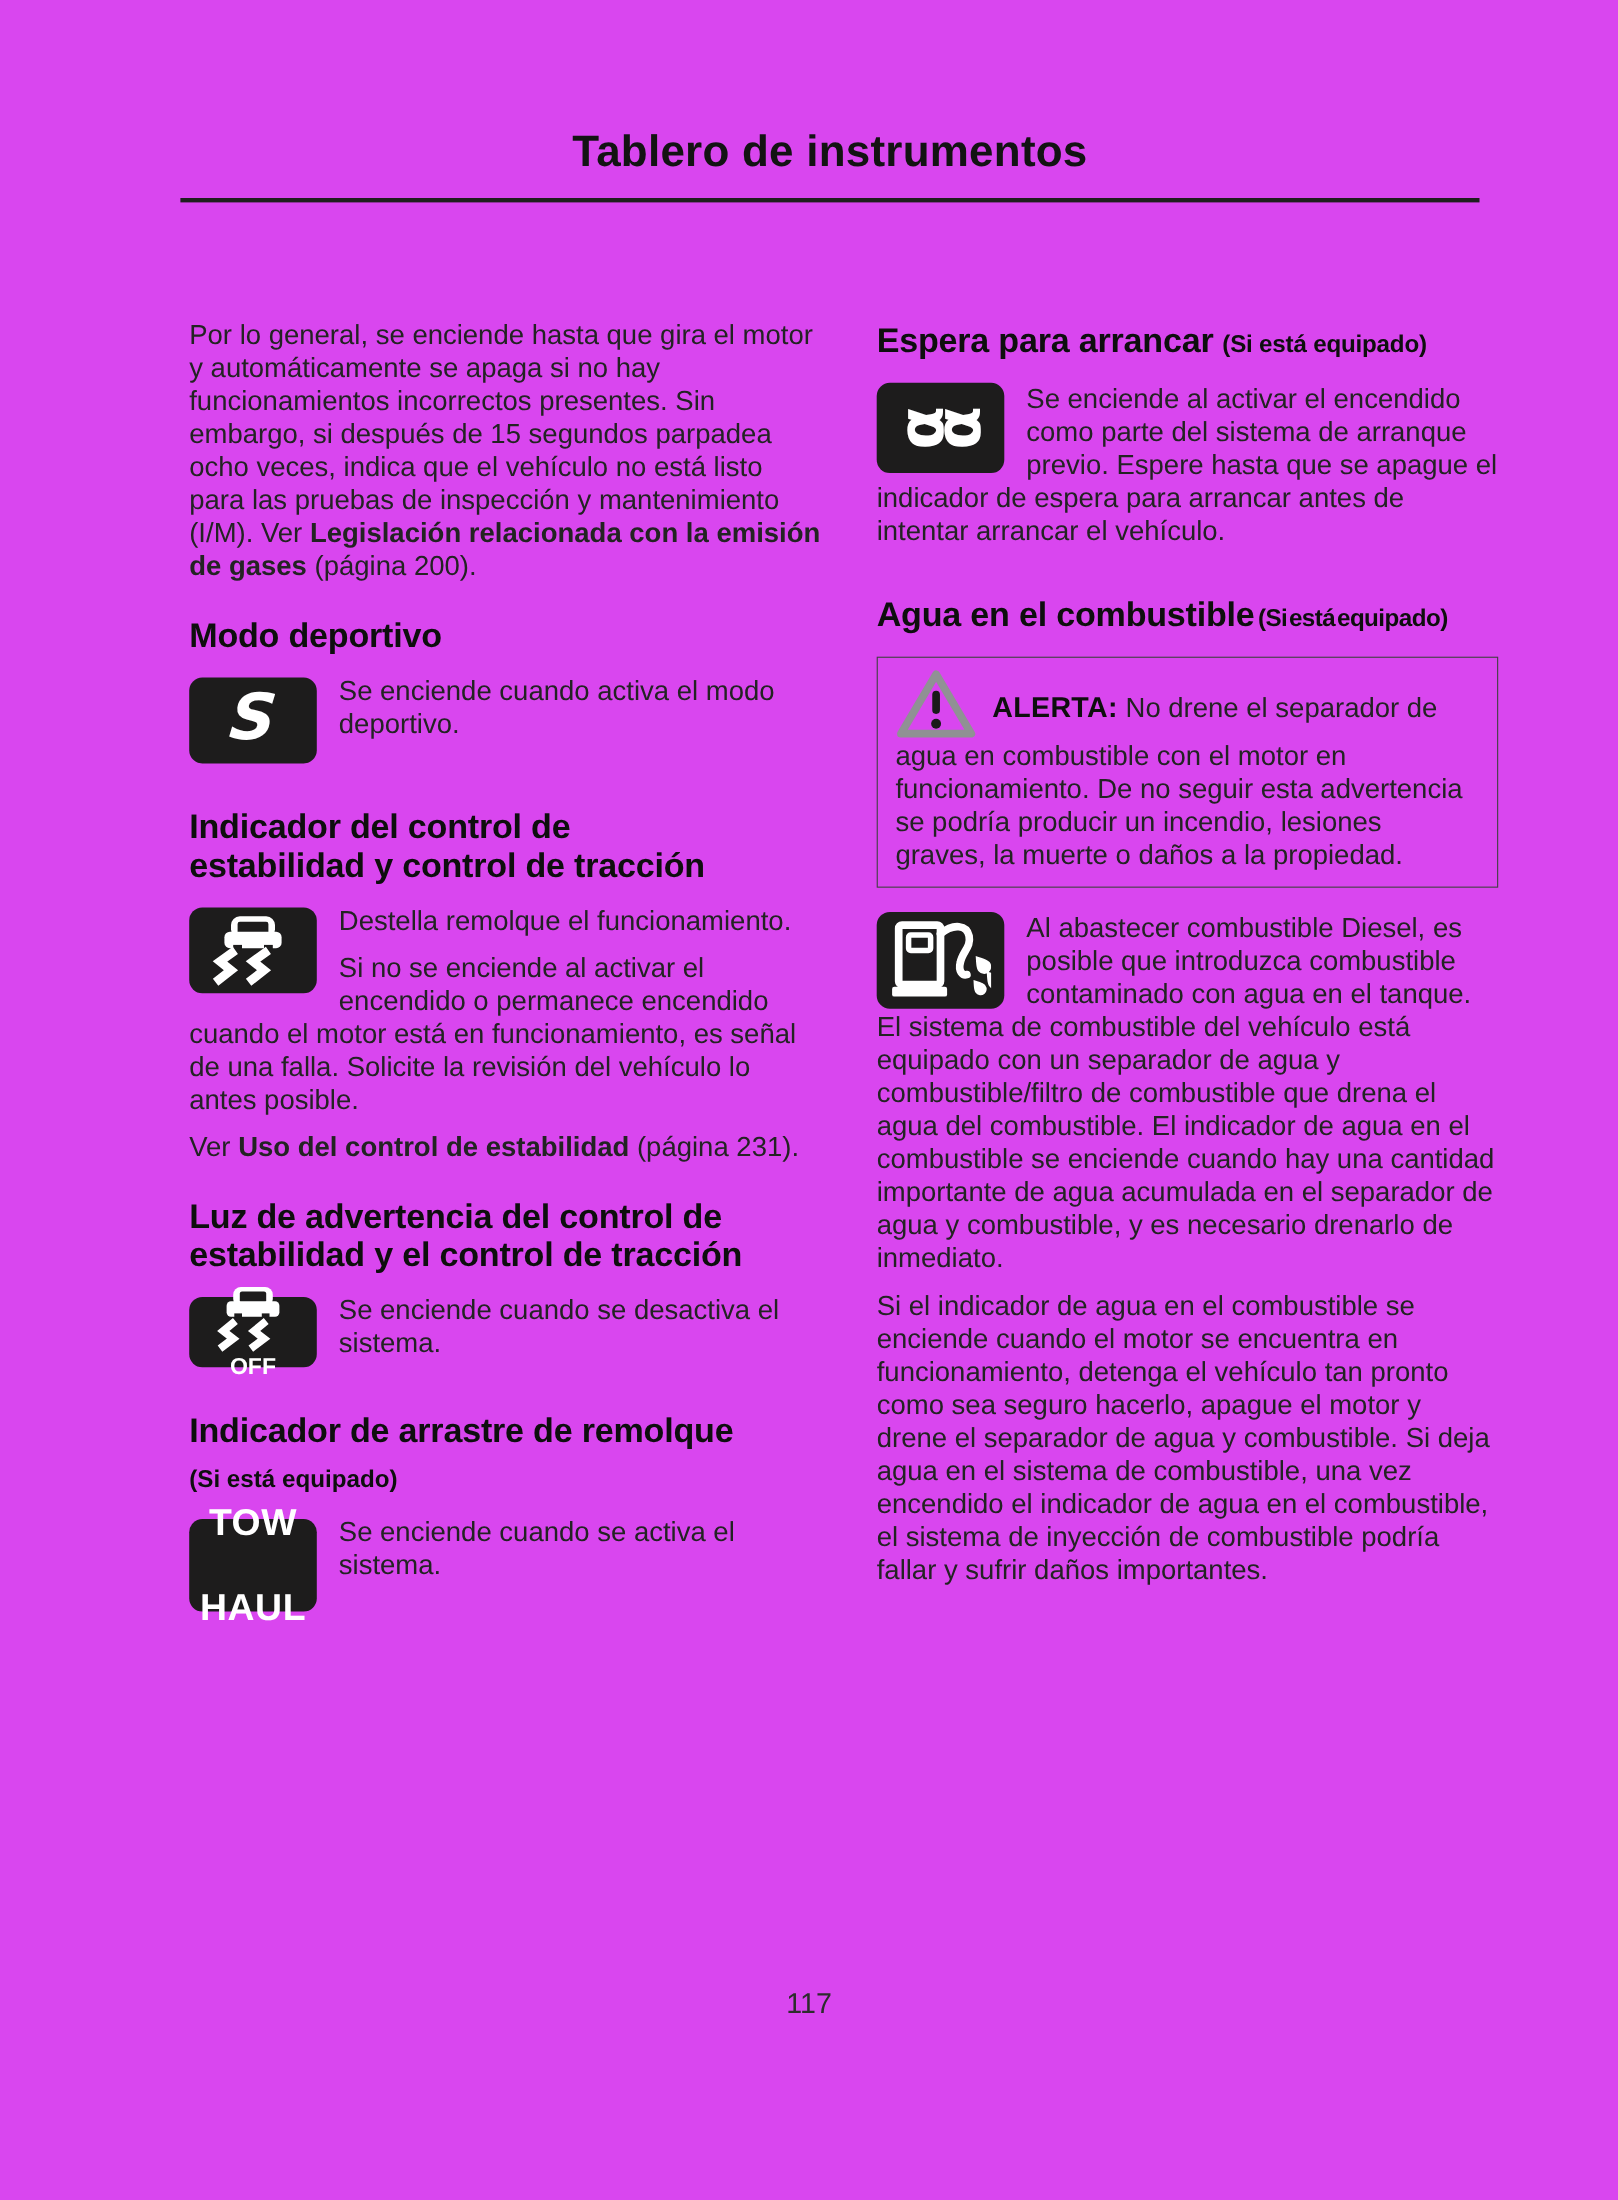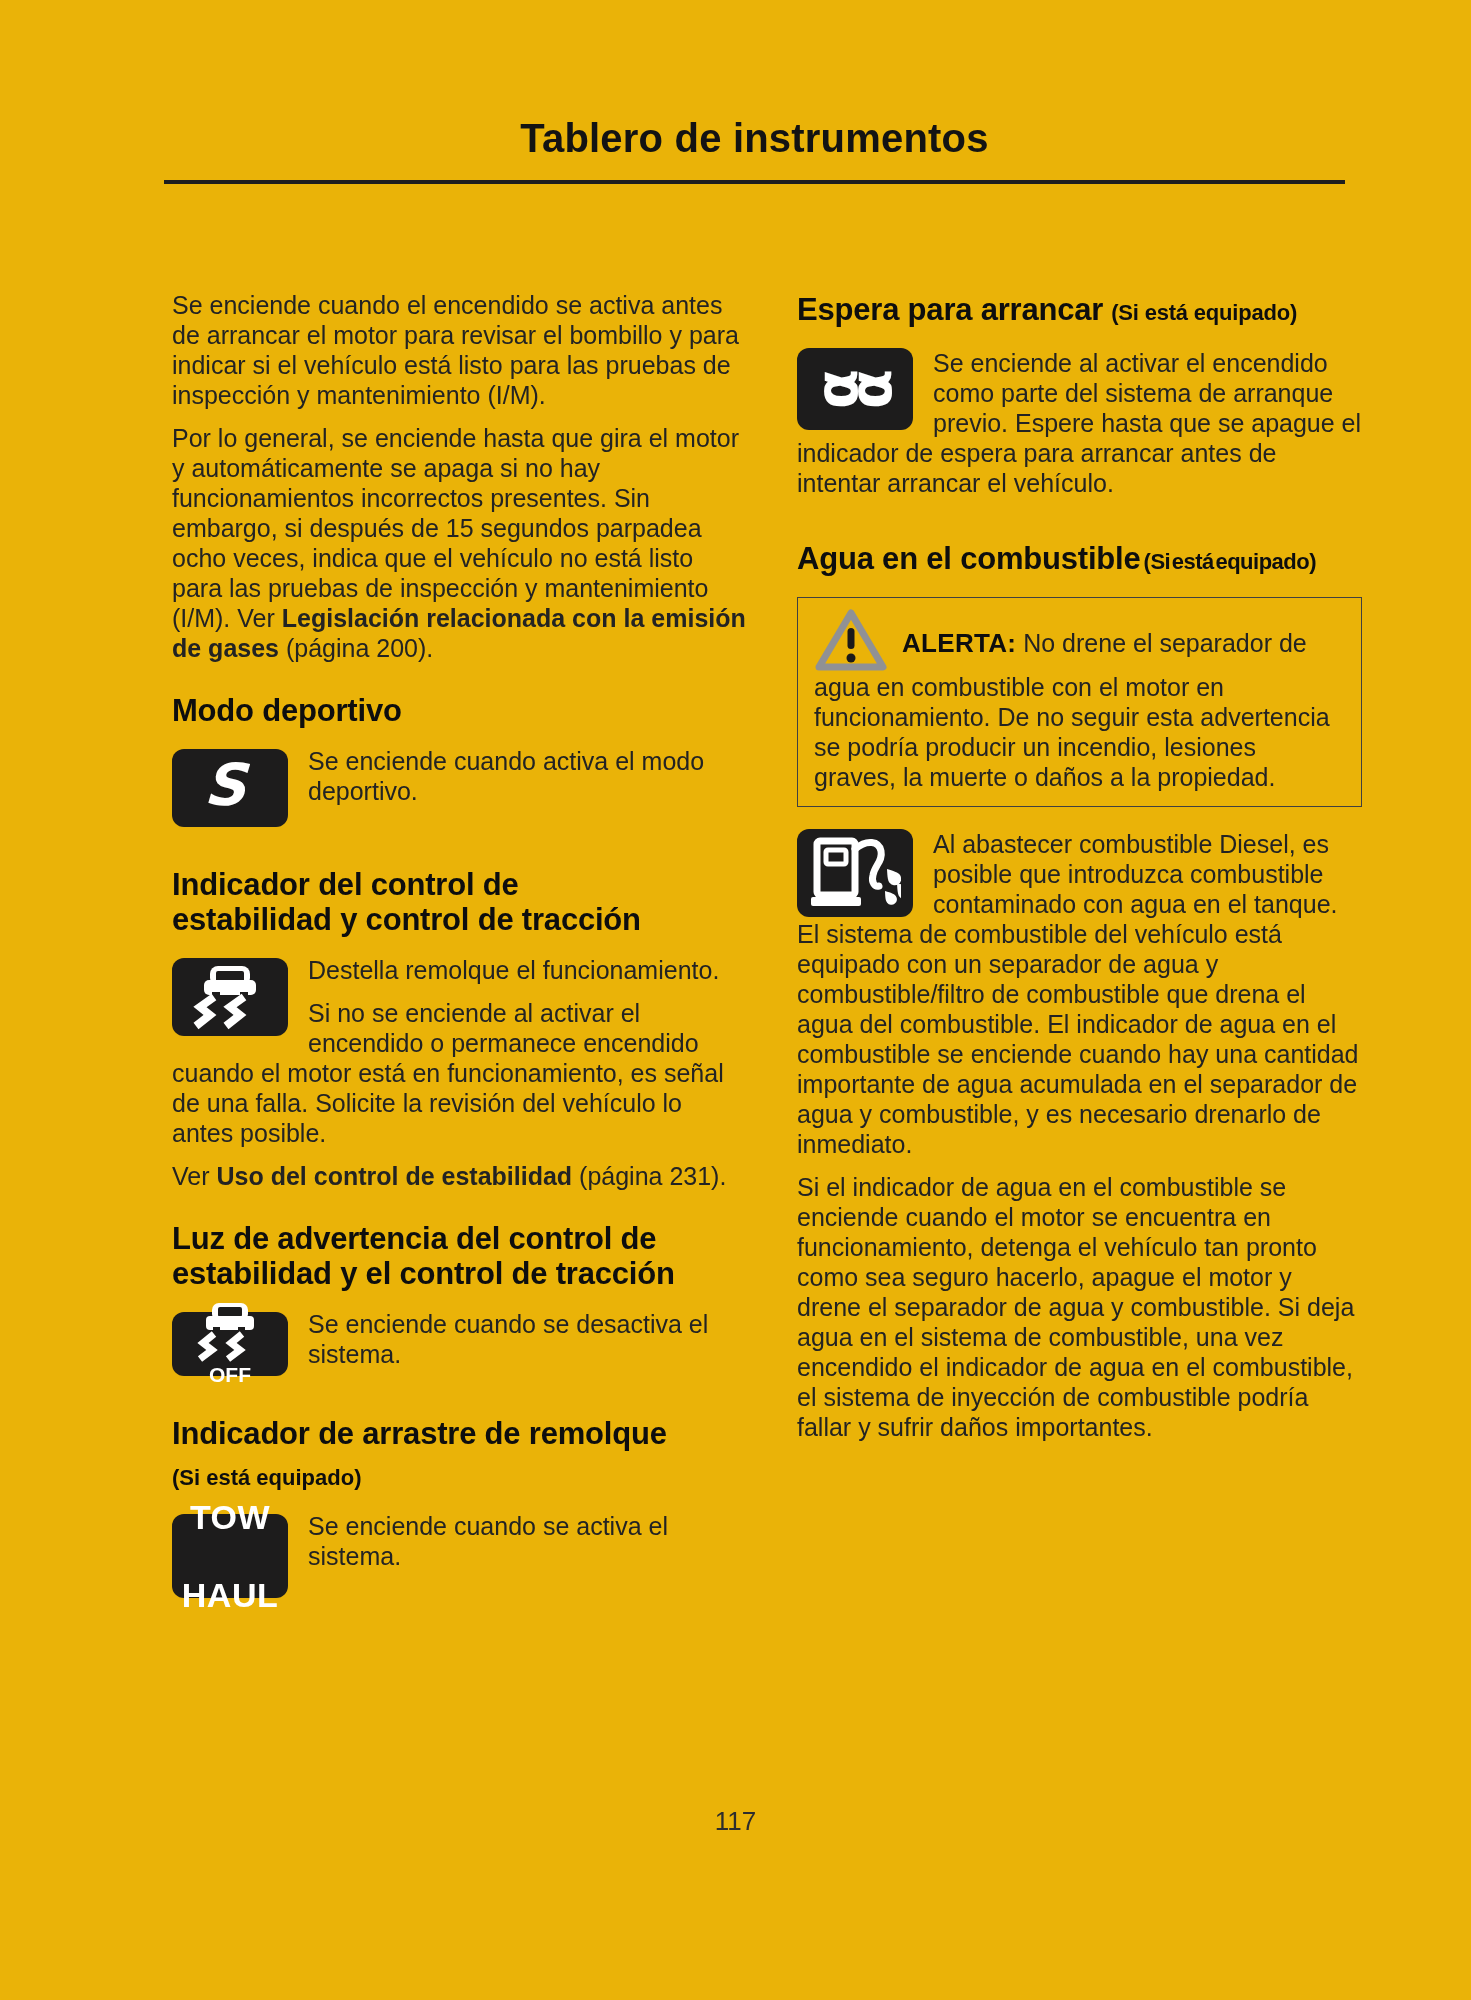--- a/index.html
+++ b/index.html
@@ -1,19 +1,19 @@
 <!DOCTYPE html>
 <html lang="es"><head>
 <meta charset="utf-8">
 <style>
   html,body{margin:0;padding:0;background:#d9d9d9;}
   .page{
     position:relative;
     width:1471px;height:2000px;
-    background:#eab308;
+    background:#d946ef;
     font-family:"Liberation Sans", sans-serif;
     color:#232323;
     overflow:hidden;
   }
   .page-title{
     position:absolute;top:116px;left:164px;width:1181px;
     margin:0;text-align:center;
     font-size:40px;font-weight:700;color:#131313;letter-spacing:.2px;
   }
   .title-rule{
@@ -68,21 +68,20 @@
 </head>
 <body>
 
 <div class="page">
 
   <h1 class="page-title">Tablero de instrumentos</h1>
   <div class="title-rule"></div>
 
   <div class="col col-left">
 
-    <p class="body">Se enciende cuando el encendido se activa antes de arrancar el motor para revisar el bombillo y para indicar si el vehículo está listo para las pruebas de inspección y mantenimiento (I/M).</p>
 
     <p class="body"><span>Por lo general, se enciende hasta que gira el motor y automáticamente se apaga si no hay funcionamientos incorrectos presentes. Sin embargo, si después de 15 segundos parpadea ocho veces, indica que el vehículo no está listo para las pruebas de inspección y mantenimiento (I/M).  Ver </span><strong>Legislación relacionada con la emisión de gases</strong><span> (página 200).</span></p>
 
     <h2 class="sec">Modo deportivo</h2>
 
     <div class="iconblock">
       <div class="badge badge-s">
         <span class="s-glyph">S</span>
       </div>
       <p class="body">Se enciende cuando activa el modo deportivo.</p>

